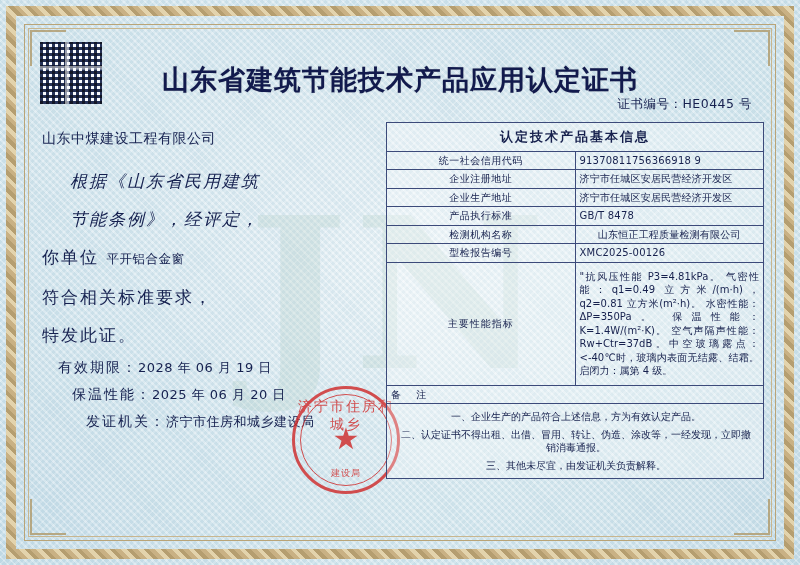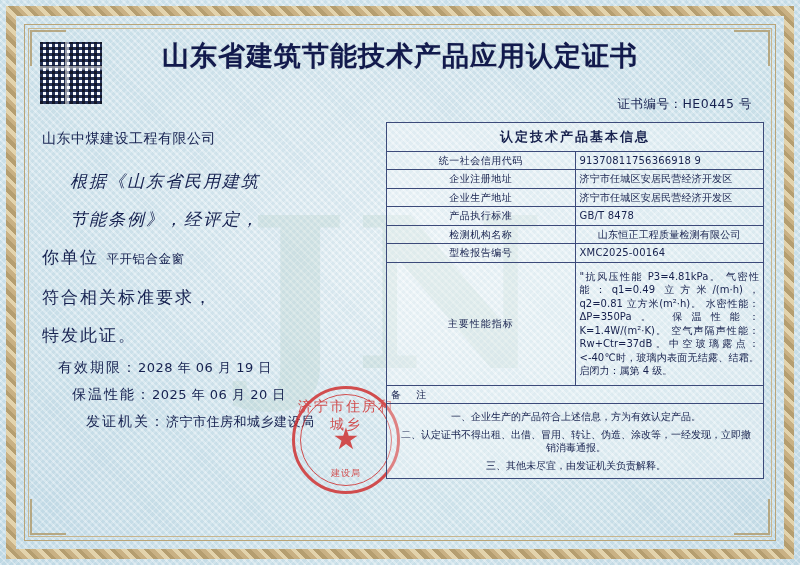--- a/index.html
+++ b/index.html
@@ -108,21 +108,21 @@
     inset: 0;
     background:
       linear-gradient(90deg, rgba(255,255,255,0) 0 40%, rgba(255,255,255,0.55) 41% 46%, rgba(255,255,255,0) 47%),
       linear-gradient(0deg, rgba(255,255,255,0) 0 55%, rgba(255,255,255,0.5) 56% 61%, rgba(255,255,255,0) 62%);
   }
 
   .main-title {
     position: absolute;
     left: 0;
     right: 0;
-    top: 4px;
+    top: 28px;
     text-align: center;
     font-size: 27px;
     font-weight: bold;
     letter-spacing: 1px;
     color: #121a4d;
     font-family: "DejaVu Sans", "Liberation Sans", sans-serif;
     text-shadow: 0 0 1px rgba(0,0,0,0.25);
   }
 
   .cert-no {
@@ -372,21 +372,21 @@
         <tr>
           <td class="k">产品执行标准</td>
           <td class="v">GB/T 8478</td>
         </tr>
         <tr>
           <td class="k">检测机构名称</td>
           <td class="v center">山东恒正工程质量检测有限公司</td>
         </tr>
         <tr>
           <td class="k">型检报告编号</td>
-          <td class="v">XMC2025-00164</td>
+          <td class="v">XMC2025-00126</td>
         </tr>
         <tr>
           <td class="k perf-k" style="height:118px;">主要性能指标</td>
           <td class="perf-v">"抗风压性能 P3=4.81kPa。 气密性能：q1=0.49 立方米/(m·h)，q2=0.81 立方米(m²·h)。 水密性能：ΔP=350Pa。 保温性能：K=1.4W/(m²·K)。 空气声隔声性能：Rw+Ctr=37dB。中空玻璃露点：&lt;-40℃时，玻璃内表面无结露、结霜。启闭力：属第 4 级。</td>
         </tr>
         <tr>
           <td class="remark-title" colspan="2">备 注</td>
         </tr>
         <tr>
           <td class="remark-body" colspan="2">

